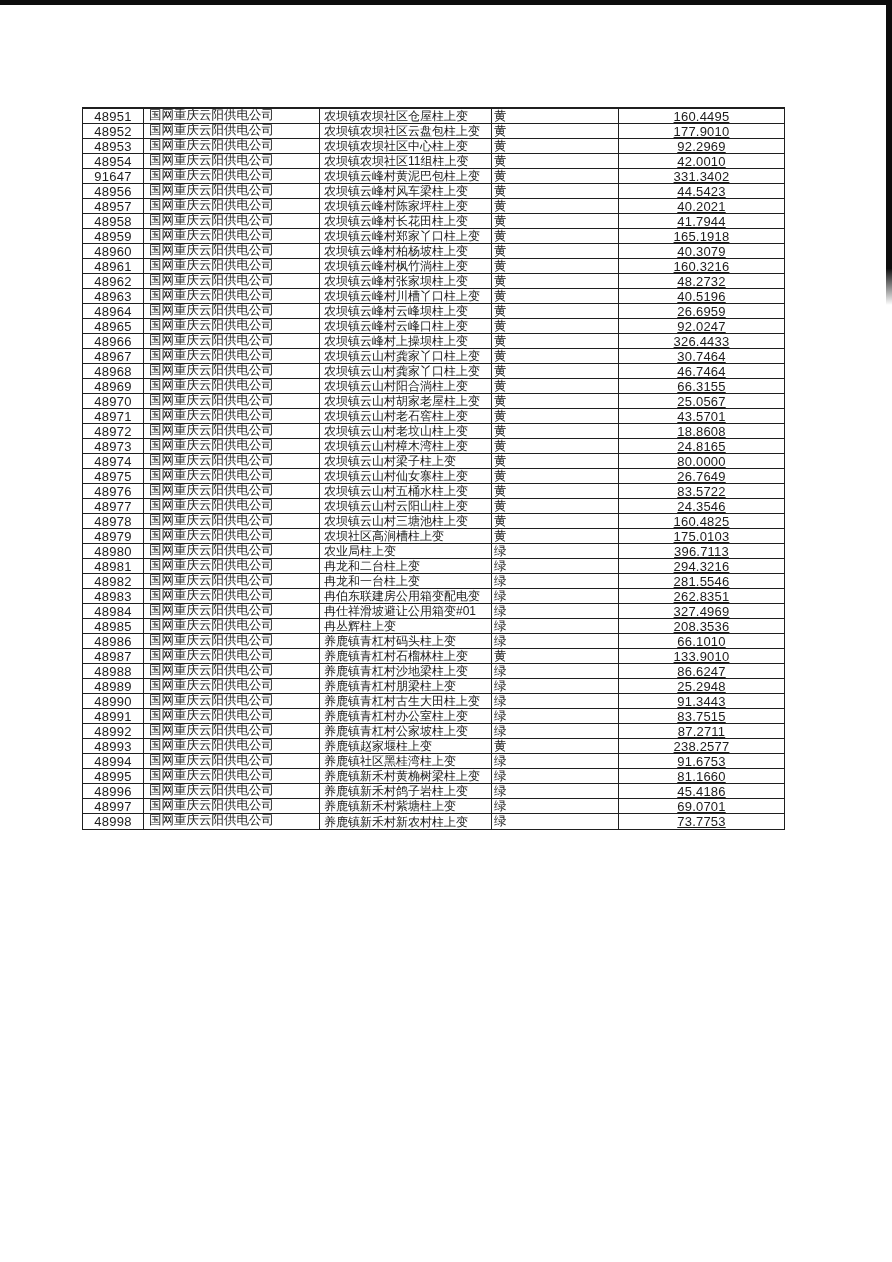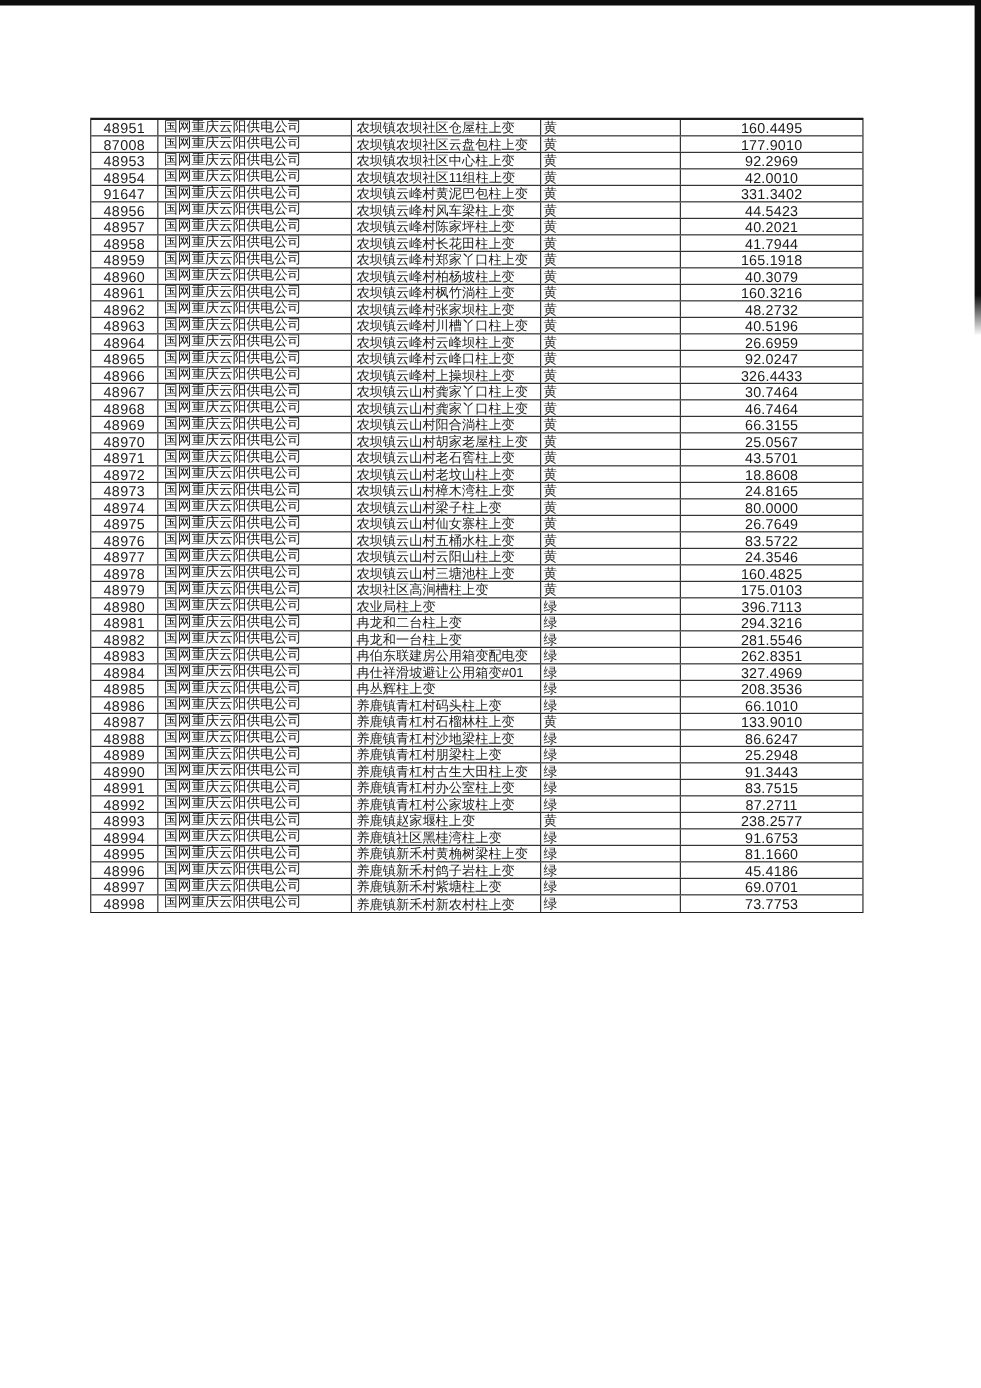--- a/index.html
+++ b/index.html
@@ -56,40 +56,40 @@
     line-height: 1;
     white-space: nowrap;
     overflow: hidden;
     color: #1b1b1b;
   }
   .cell:last-child { border-right: none; }
   .c-id { justify-content: center; letter-spacing: 0.3px; }
   .c-company { padding-left: 5px; font-size: 12.5px; font-family: Liberation Mono, monospace; }
   .c-device { padding-left: 4px; font-size: 12px; }
   .c-status { padding-left: 2px; font-size: 12.5px; }
-  .c-value { justify-content: center; letter-spacing: 0.2px; }
+  .c-value { justify-content: center; letter-spacing: 0.2px; text-decoration: underline; }
 </style>
 </head>
 <body>
 
 <div class="scan-top-edge"></div>
 <div class="scan-right-edge"></div>
 
 <div class="data-table">
 
     <div class="row">
       <div class="cell c-id">48951</div>
       <div class="cell c-company">国网重庆云阳供电公司</div>
       <div class="cell c-device">农坝镇农坝社区仓屋柱上变</div>
       <div class="cell c-status">黄</div>
       <div class="cell c-value">160.4495</div>
     </div>
 
     <div class="row">
-      <div class="cell c-id">87008</div>
+      <div class="cell c-id">48952</div>
       <div class="cell c-company">国网重庆云阳供电公司</div>
       <div class="cell c-device">农坝镇农坝社区云盘包柱上变</div>
       <div class="cell c-status">黄</div>
       <div class="cell c-value">177.9010</div>
     </div>
 
     <div class="row">
       <div class="cell c-id">48953</div>
       <div class="cell c-company">国网重庆云阳供电公司</div>
       <div class="cell c-device">农坝镇农坝社区中心柱上变</div>

